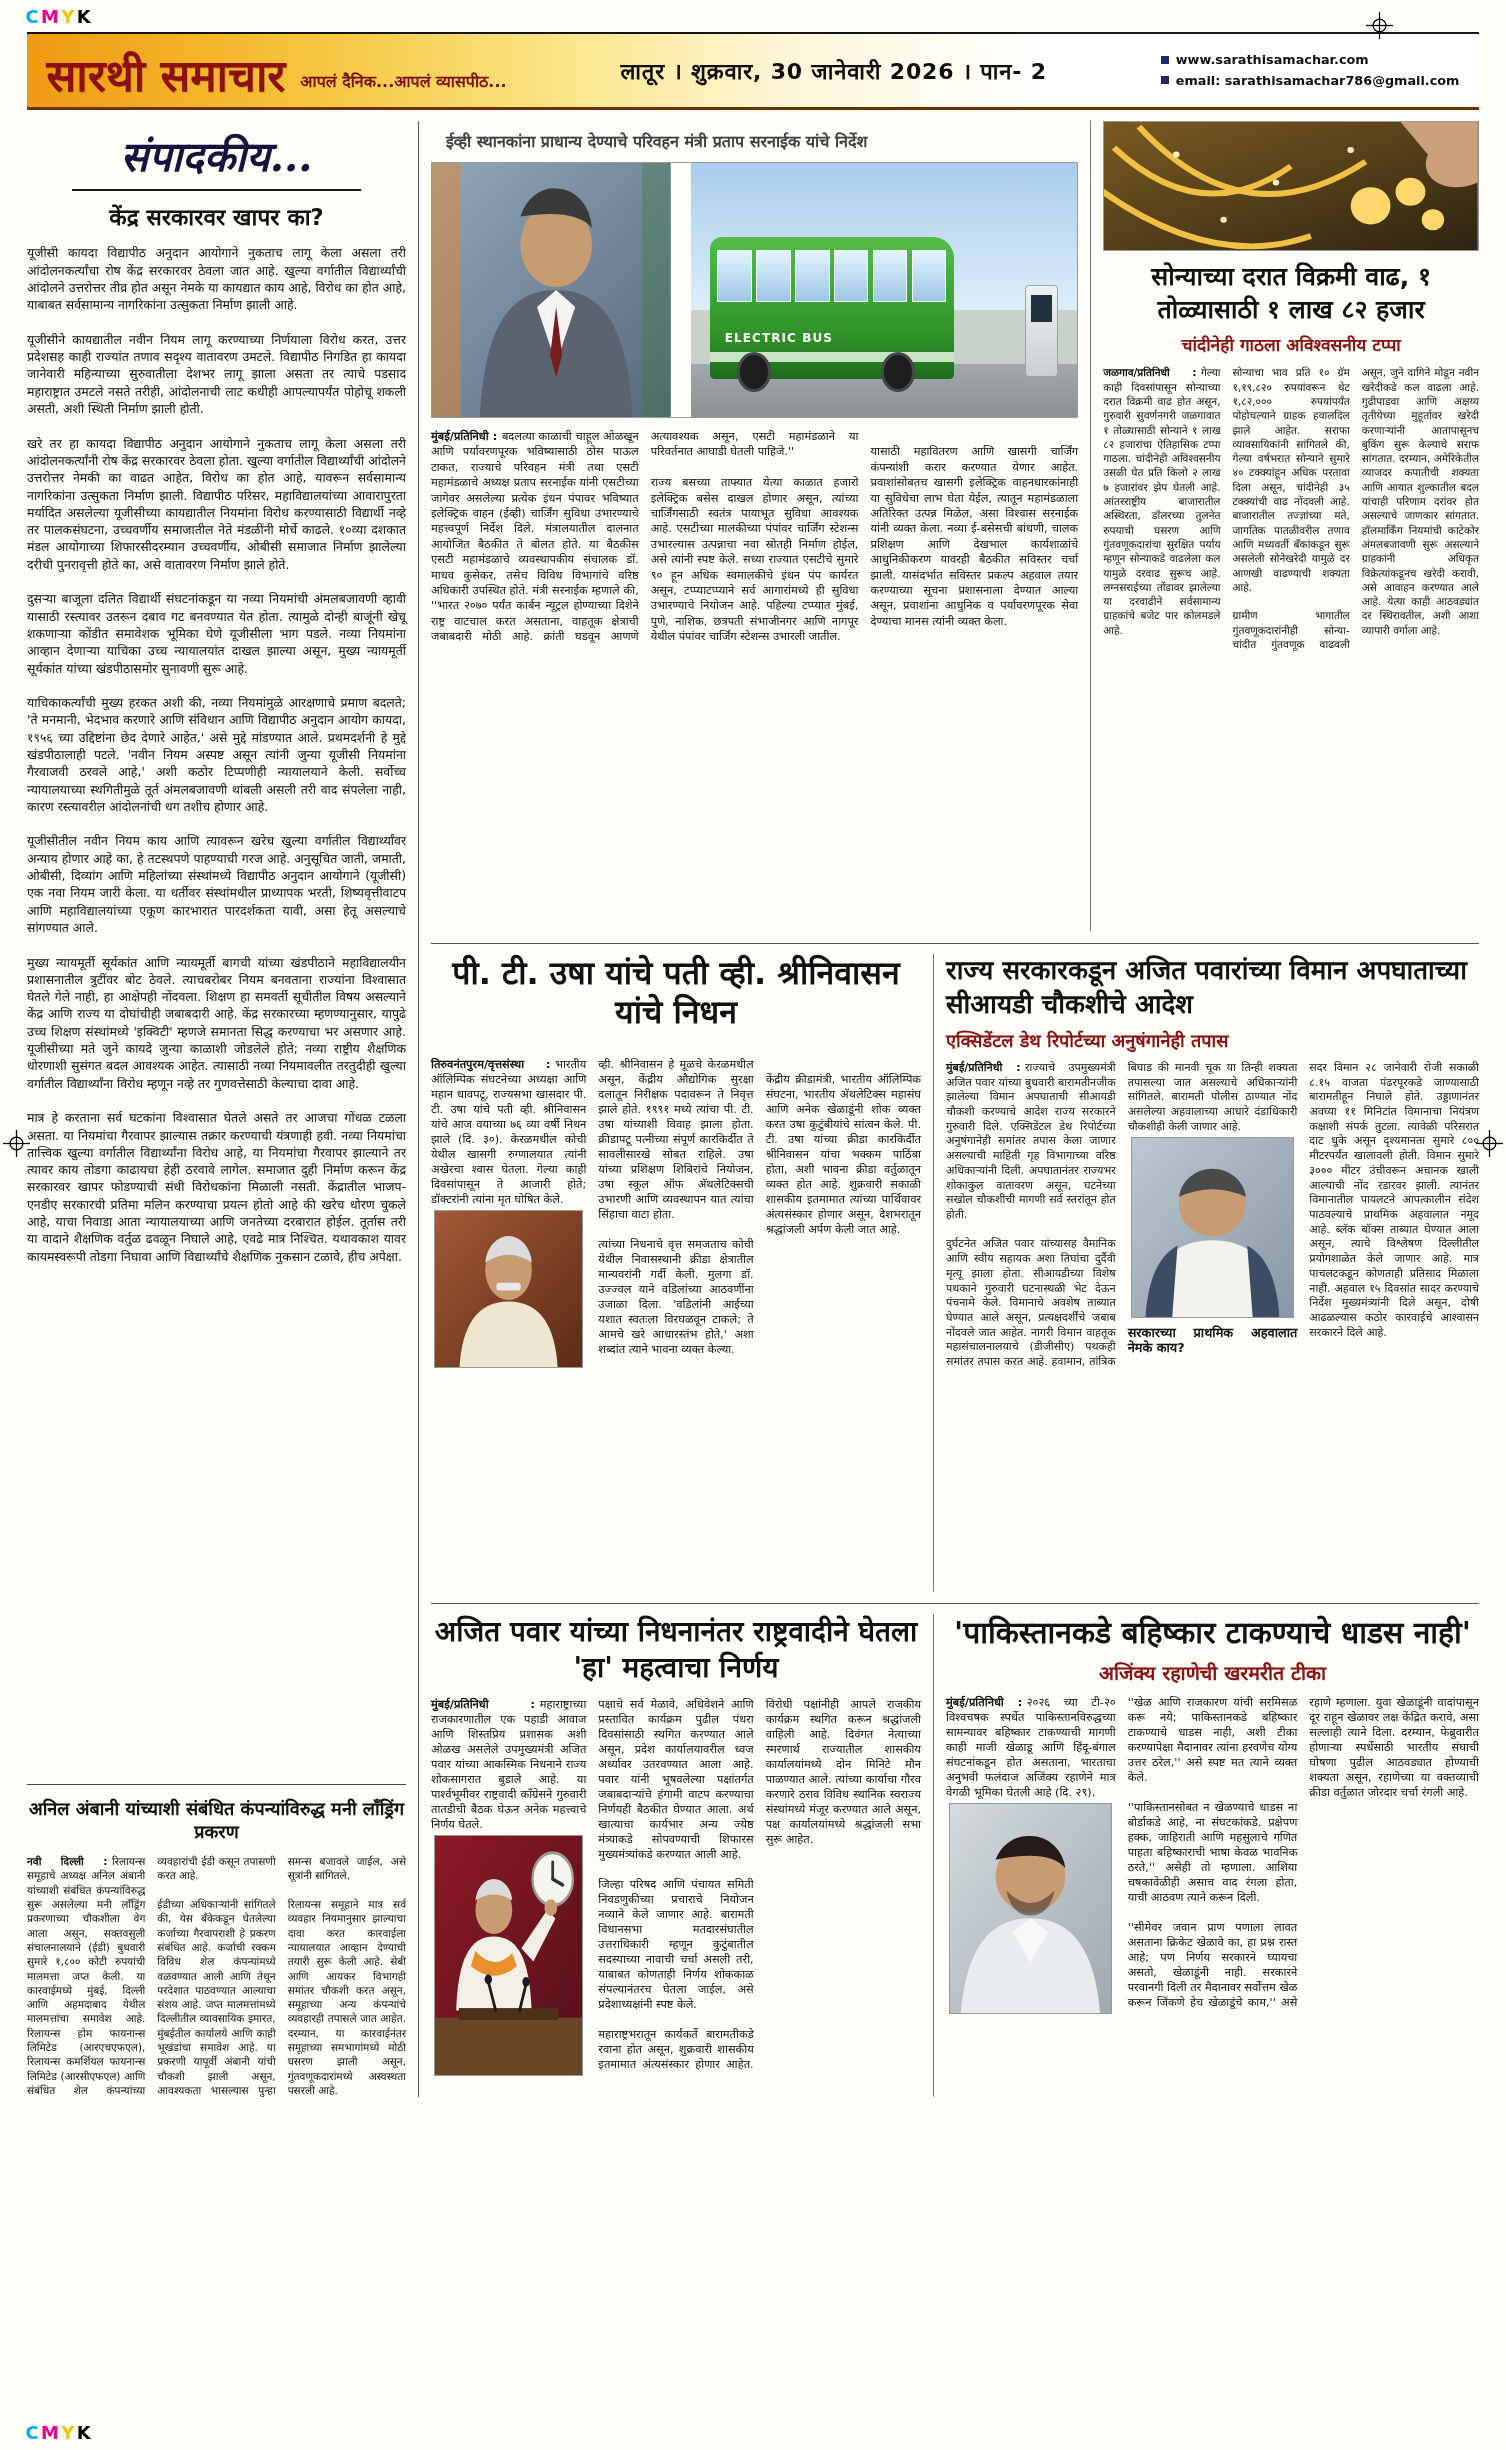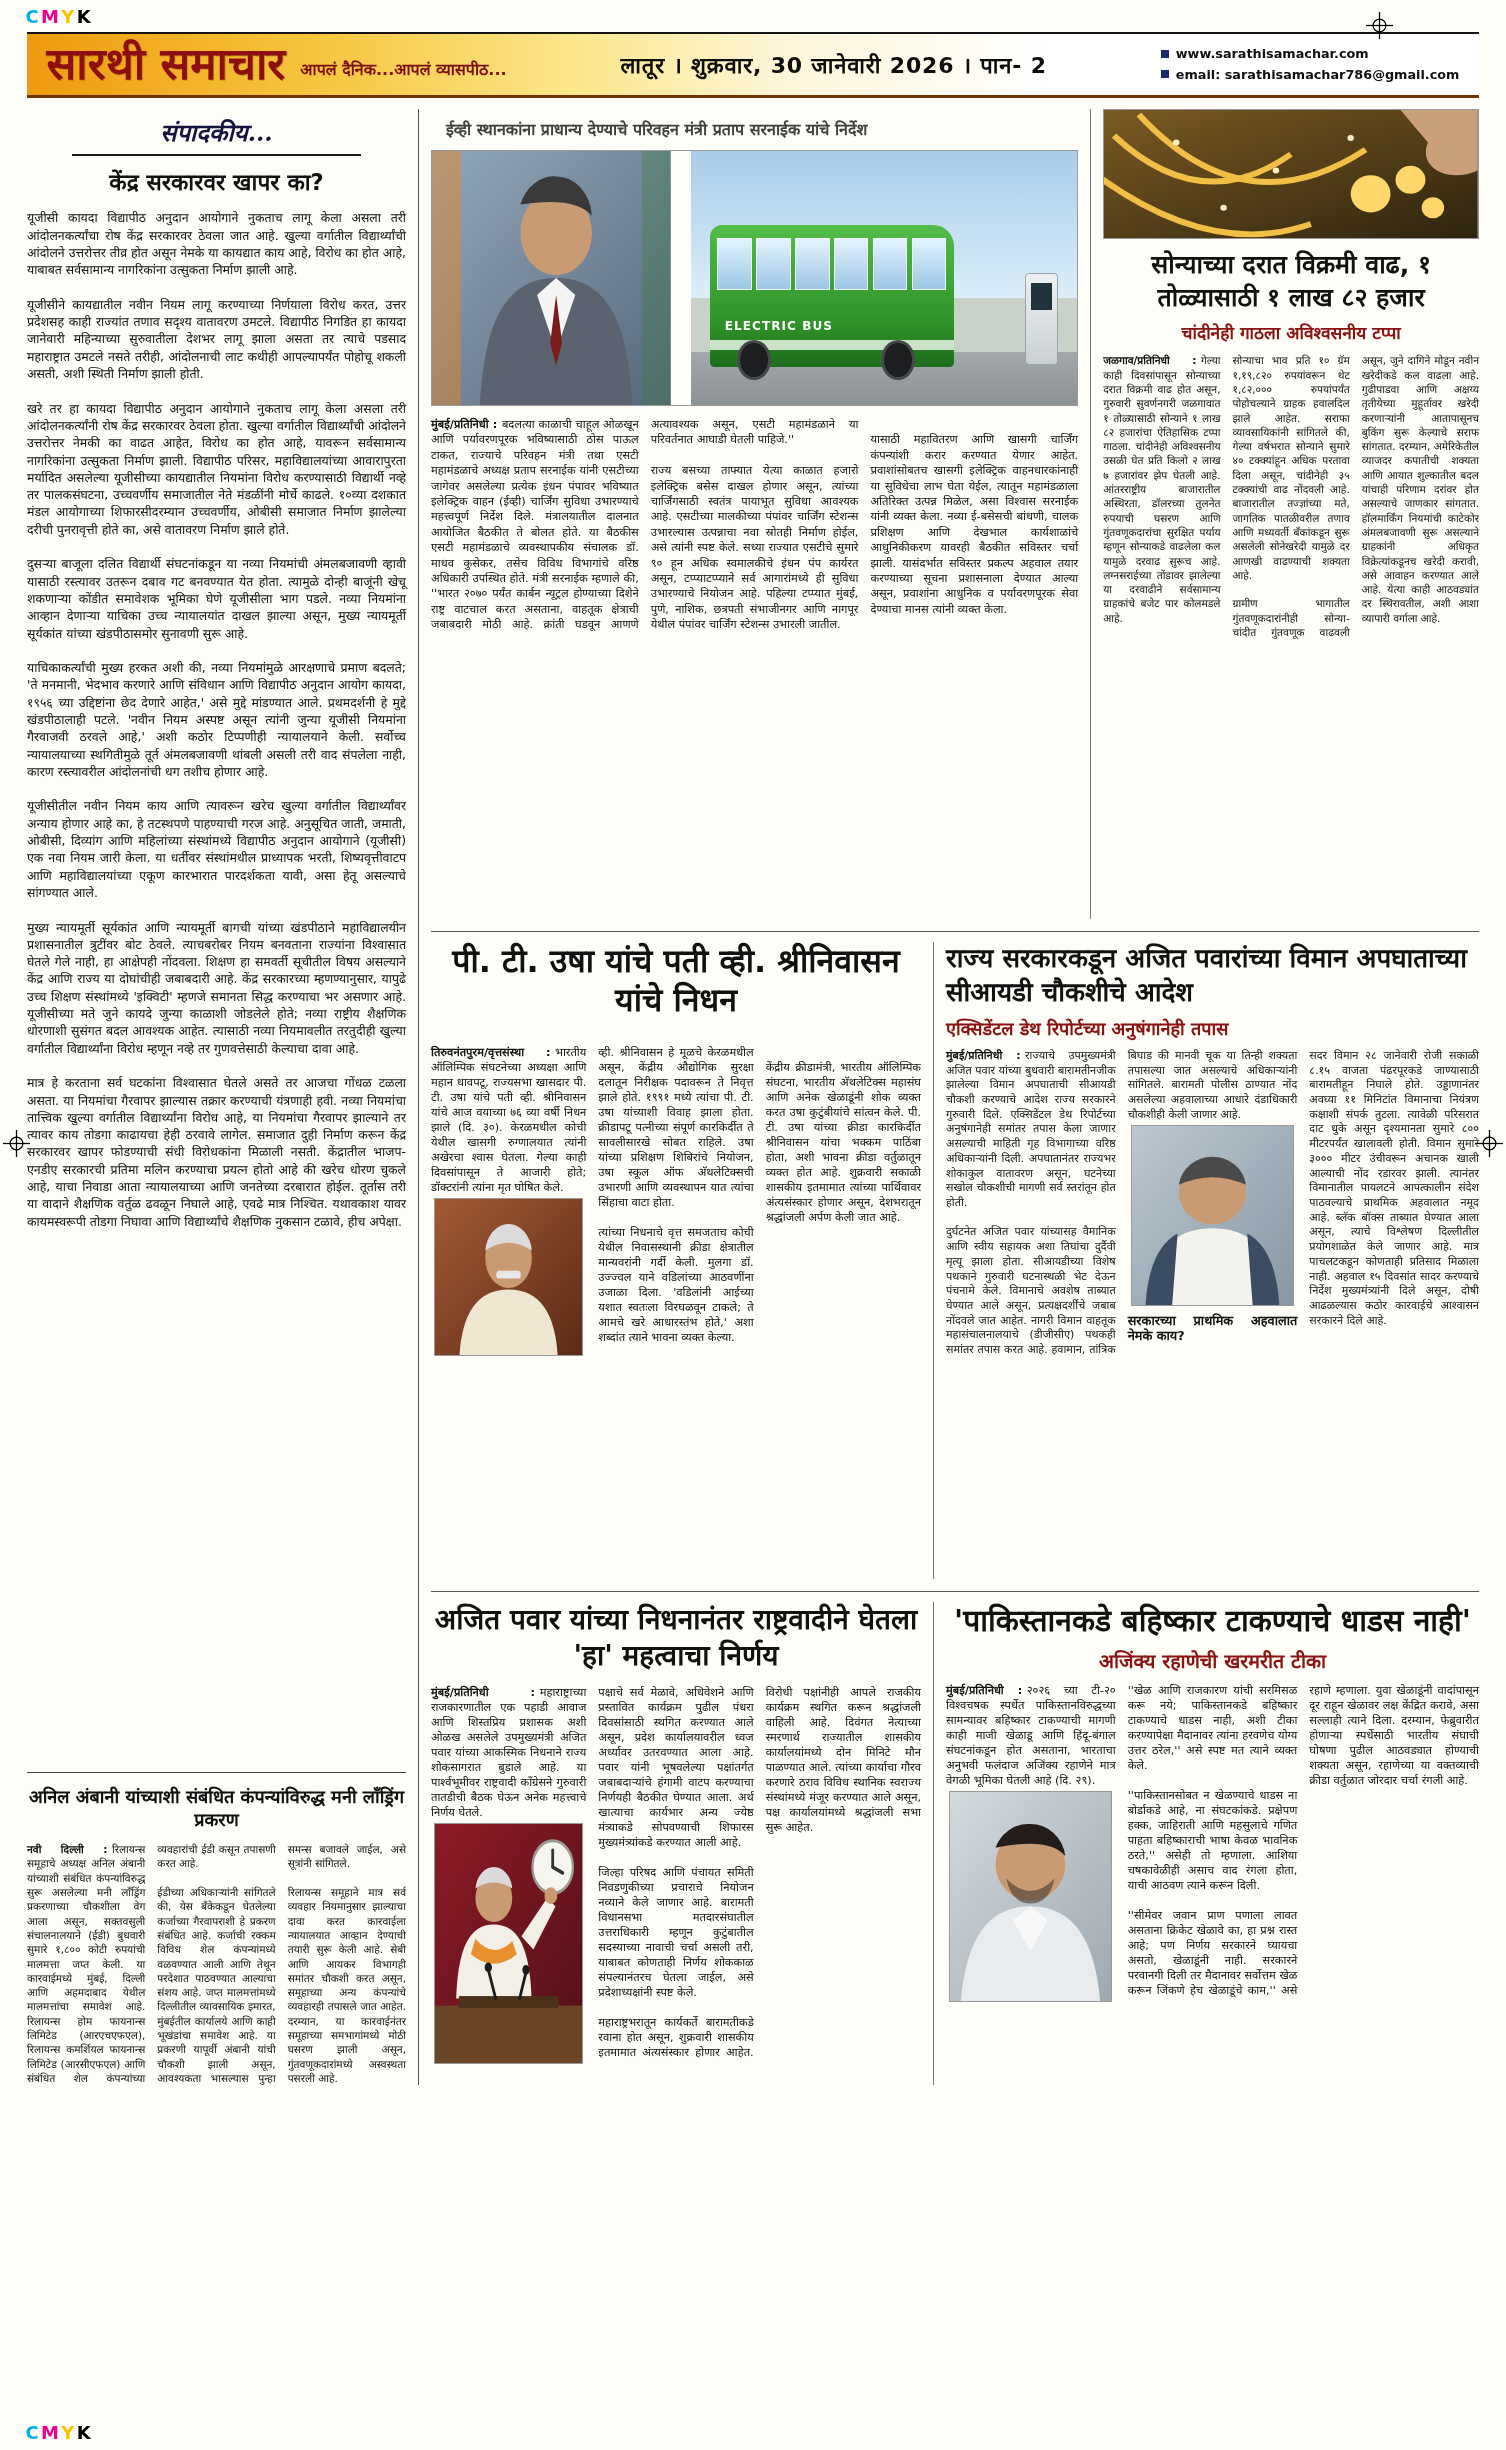--- a/index.html
+++ b/index.html
@@ -17,41 +17,41 @@
   .regmark.tr { top:12px; right:113px; }
   .regmark.lm { top:1130px; left:3px; }
   .regmark.rm { top:1130px; right:3px; }
   
   .masthead {
     margin:32px 27px 0; padding:7.5px 19.6px 9px;
     border-top:2.3px solid #141414; border-bottom:3.8px solid #6b3200;
     background:linear-gradient(90deg,#ef9a10 0%,#f6c63e 20%,#fbe78c 38%,#fdf6d8 52%,#ffffff 70%,#ffffff 100%);
     display:flex; align-items:center; gap:19.6px;
   }
-  .mast-left { display:flex; align-items:flex-end; gap:15px; }
+  .mast-left { display:flex; align-items:flex-end; gap:15px;margin-top:12px; }
   .mast-title { font-size:44px; font-weight:800; color:#8d0f0f; line-height:1.02; text-shadow:0.8px 0.8px 0 rgba(0,0,0,.18); }
   .mast-tagline { font-size:16px; color:#7c1010; font-weight:700; padding-bottom:6px; }
   .mast-date { flex:1; text-align:center; font-size:22px; font-weight:800; color:#0d0d0d; letter-spacing:0.8px; }
   .mast-contact { display:flex; flex-direction:column; gap:5.3px; font-size:12.8px; font-weight:700; color:#101010; }
   .mast-contact .row { display:flex; align-items:center; }
   .bullet { display:inline-block; width:8.3px; height:8.3px; background:#1b2a6b; margin-right:6.8px; }
   
   .content { display:flex; padding:10.5px 27px 30px; }
   .col-left { width:392px; flex:0 0 auto; padding-right:12px; border-right:0.8px solid #555; }
   .col-main { flex:1; padding-left:12px; display:flex; flex-direction:column; }
   
   .cols-3 { column-count:3; column-gap:12px; text-align:justify; }
   .flow { margin:0; }
   .dl { margin-right:4.5px; }
   .bodytext { white-space:pre-line; }
   
   .ed-wrap { min-height:1642px; }
   .ed-label {
     font-family:"DejaVu Serif","Liberation Serif",serif; font-style:italic; font-weight:700;
-    font-size:24px; text-align:center; margin:6px 45px 10.5px; padding-bottom:6px;
+    font-size:41px; text-align:center; margin:6px 45px 10.5px; padding-bottom:6px;
     border-bottom:2.3px solid #1a1a1a; color:#14143f;
   }
   .ed-head { font-size:22.6px; font-weight:800; text-align:center; margin:4.5px 0 12px; }
   .ed-body { font-size:12.4px; line-height:17.3px; text-align:justify; white-space:pre-line; }
   
   .ambani { border-top:1.5px solid #444; margin-top:15px; padding-top:12px; }
   .ambani-head { font-size:18px; font-weight:800; text-align:center; line-height:1.3; margin-bottom:10.5px; }
   .ambani-body { font-size:10.5px; line-height:14.3px; }
   
   .row-top { display:flex; min-height:810px; }

